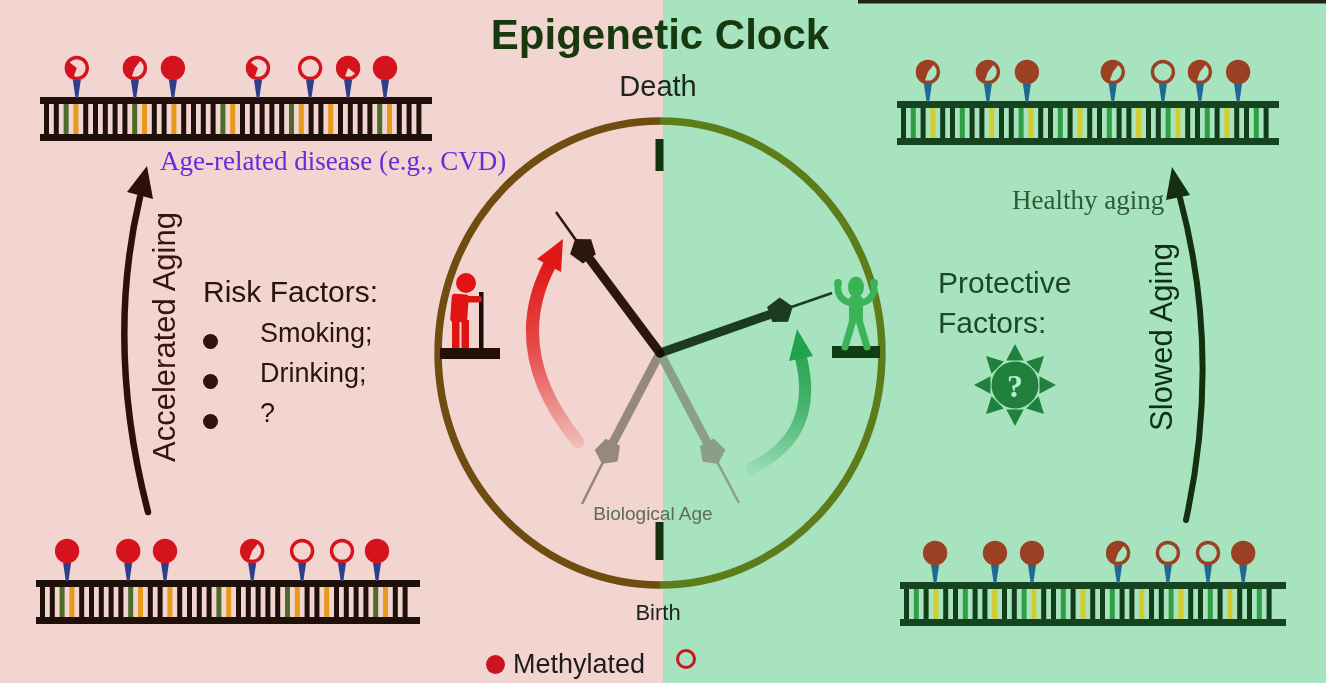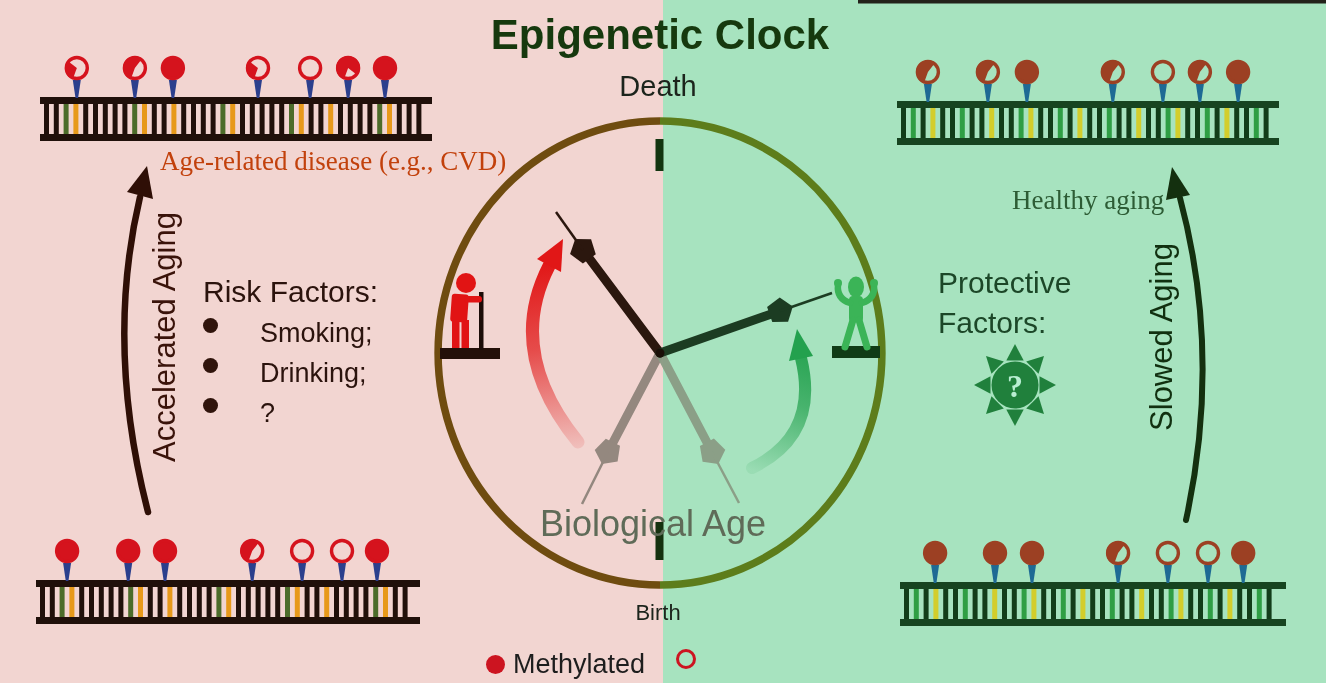--- a/index.html
+++ b/index.html
@@ -4,29 +4,29 @@
 <style>
   html,body{margin:0;padding:0;}
   .stage{position:relative;width:1326px;height:683px;overflow:hidden;
          font-family:"Liberation Sans",sans-serif;background:#f2d5d1;}
   .half{position:absolute;top:0;height:683px;width:663px;}
   #half-left{left:0;}
   #half-right{left:663px;}
   .abs{position:absolute;white-space:nowrap;}
   .title{font-size:42px;font-weight:bold;color:#16390e;transform:translateX(-50%);}
   .clock-label{font-size:29px;color:#1c241c;transform:translateX(-50%);}
-  .bioage{font-size:36px;color:#5f6b58;transform:translateX(-50%);}
+  .bioage{font-size:19px;color:#5f6b58;transform:translateX(-50%);}
   .serif-label{font-family:"Liberation Serif",serif;font-size:27px;}
-  .disease{color:#c2410c;}
+  .disease{color:#6d28d9;}
   .healthy{color:#2d5c35;margin-top:36px;}
   .rot-label{font-size:31px;transform:translate(-50%,-50%) rotate(-90deg);}
   .accel{color:#3a130a;}
   .slowed{color:#113010;}
   .risk-head{font-size:30px;color:#2b130d;}
-  .risk-item{display:flex;align-items:flex-start;font-size:27px;color:#2b130d;margin-top:9px;}
+  .risk-item{display:flex;align-items:flex-end;font-size:27px;color:#2b130d;margin-top:9px;}
   .risk-item .bullet{width:15px;height:15px;border-radius:50%;background:#30140c;
                      margin-right:42px;flex:0 0 auto;}
   .prot-head{font-size:30px;color:#1c4728;line-height:40px;}
   .legend{display:flex;align-items:center;font-size:27px;color:#1d1d1d;}
   .legend .dot{width:19px;height:19px;border-radius:50%;margin-right:8px;flex:0 0 auto;}
   .legend .dot.open{background:transparent !important;border:3.5px solid #cc1420;
                     width:14px;height:14px;}
   svg{display:block;}
   #diagram-svg{position:absolute;left:0;top:0;}
 </style>

